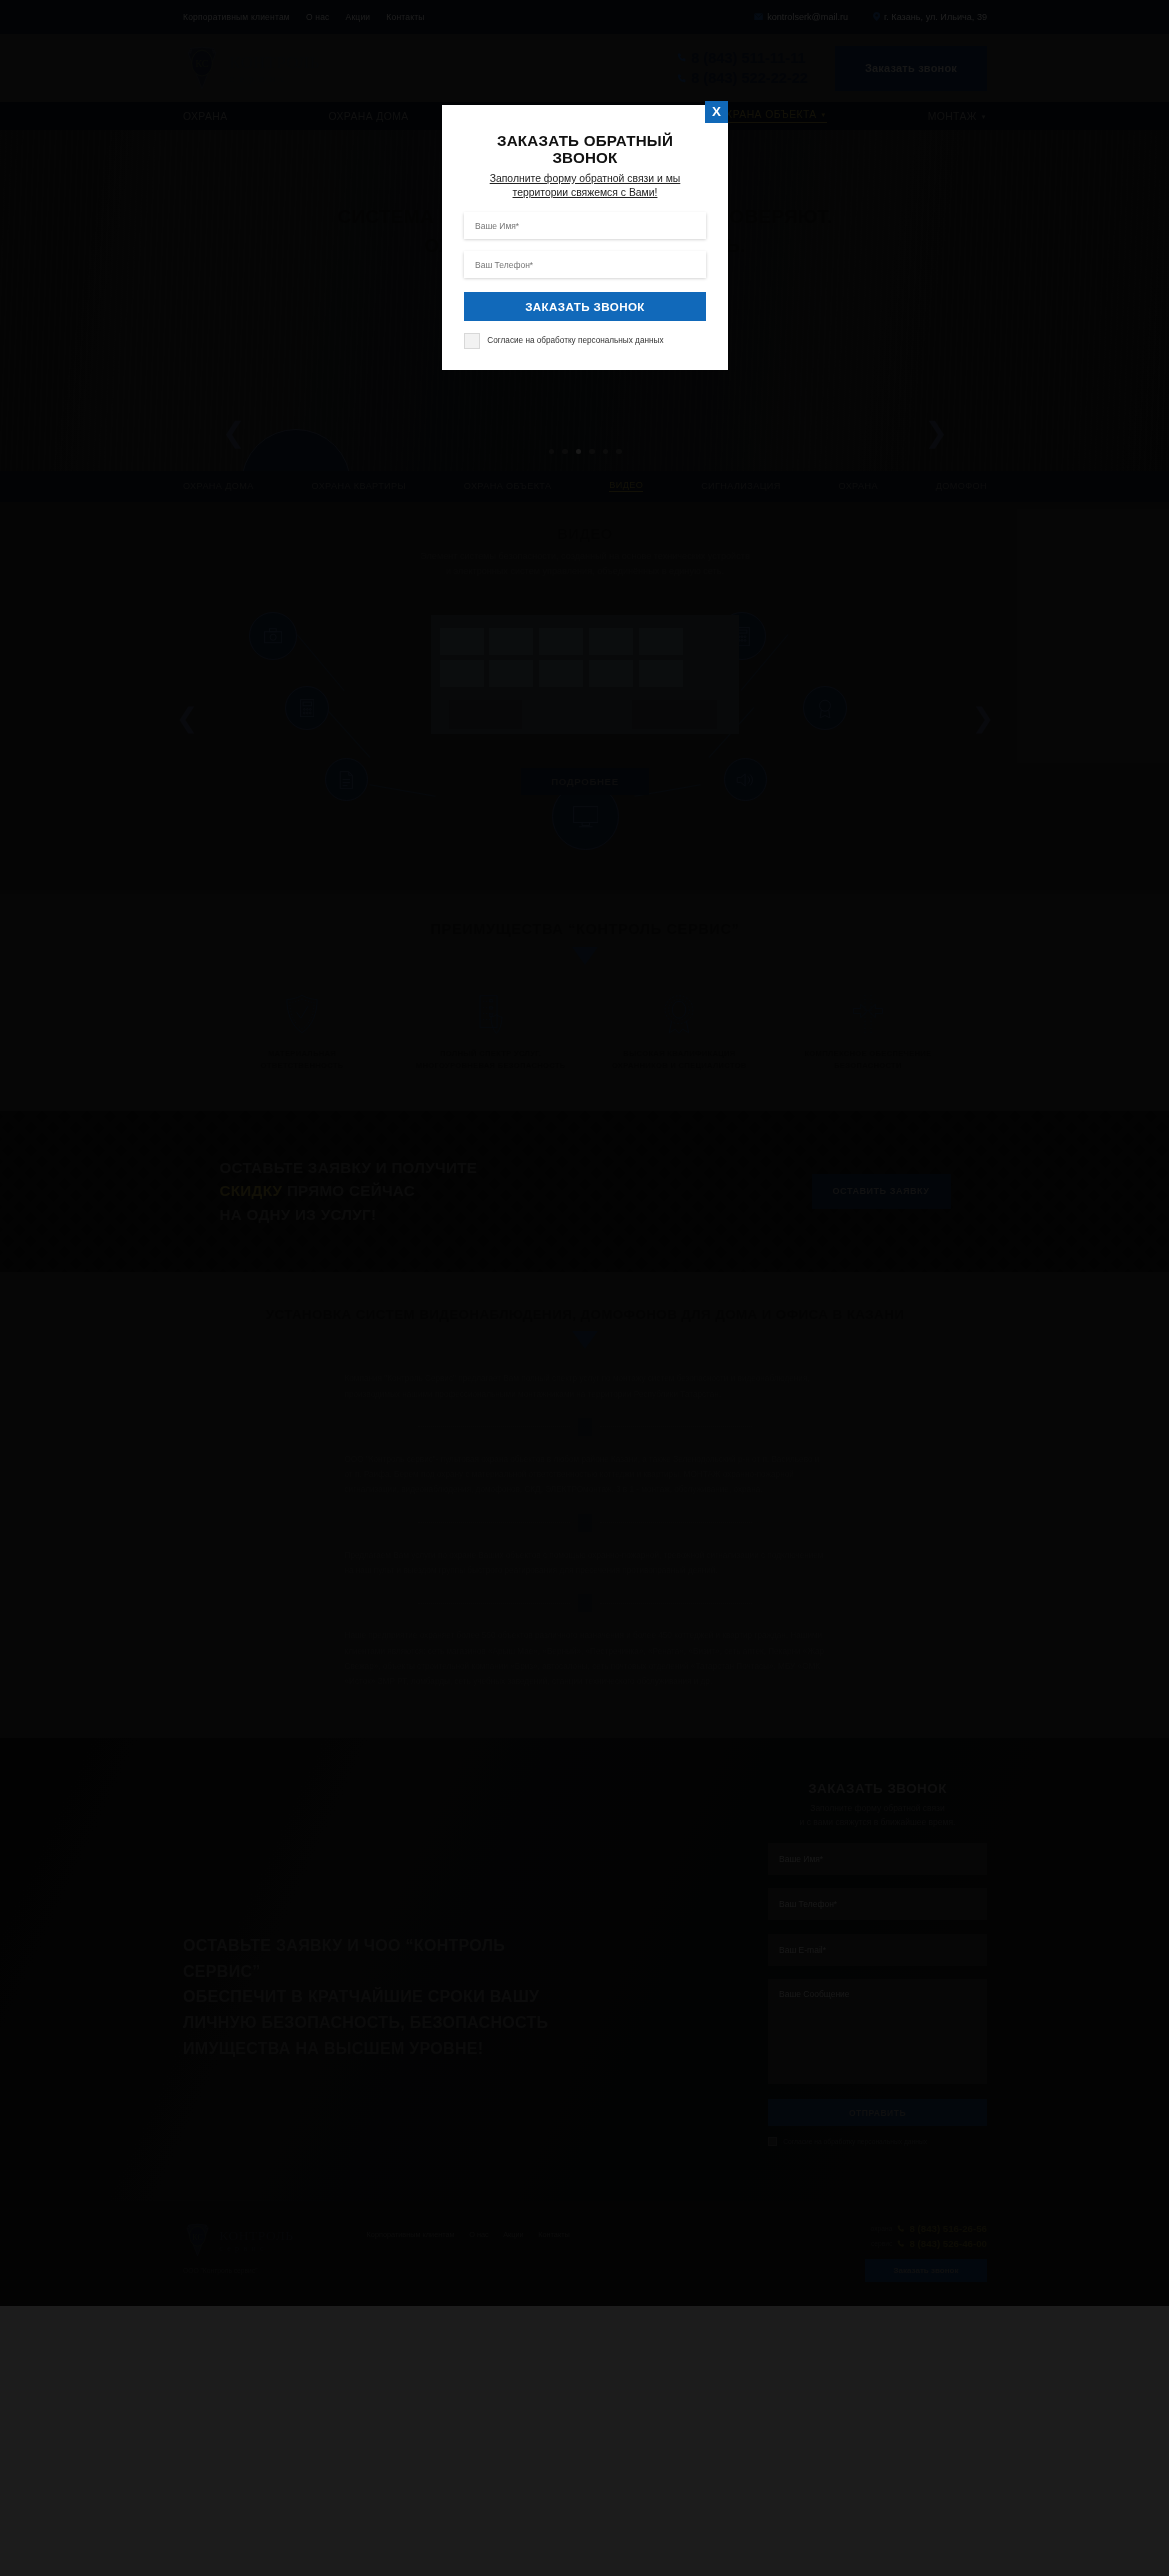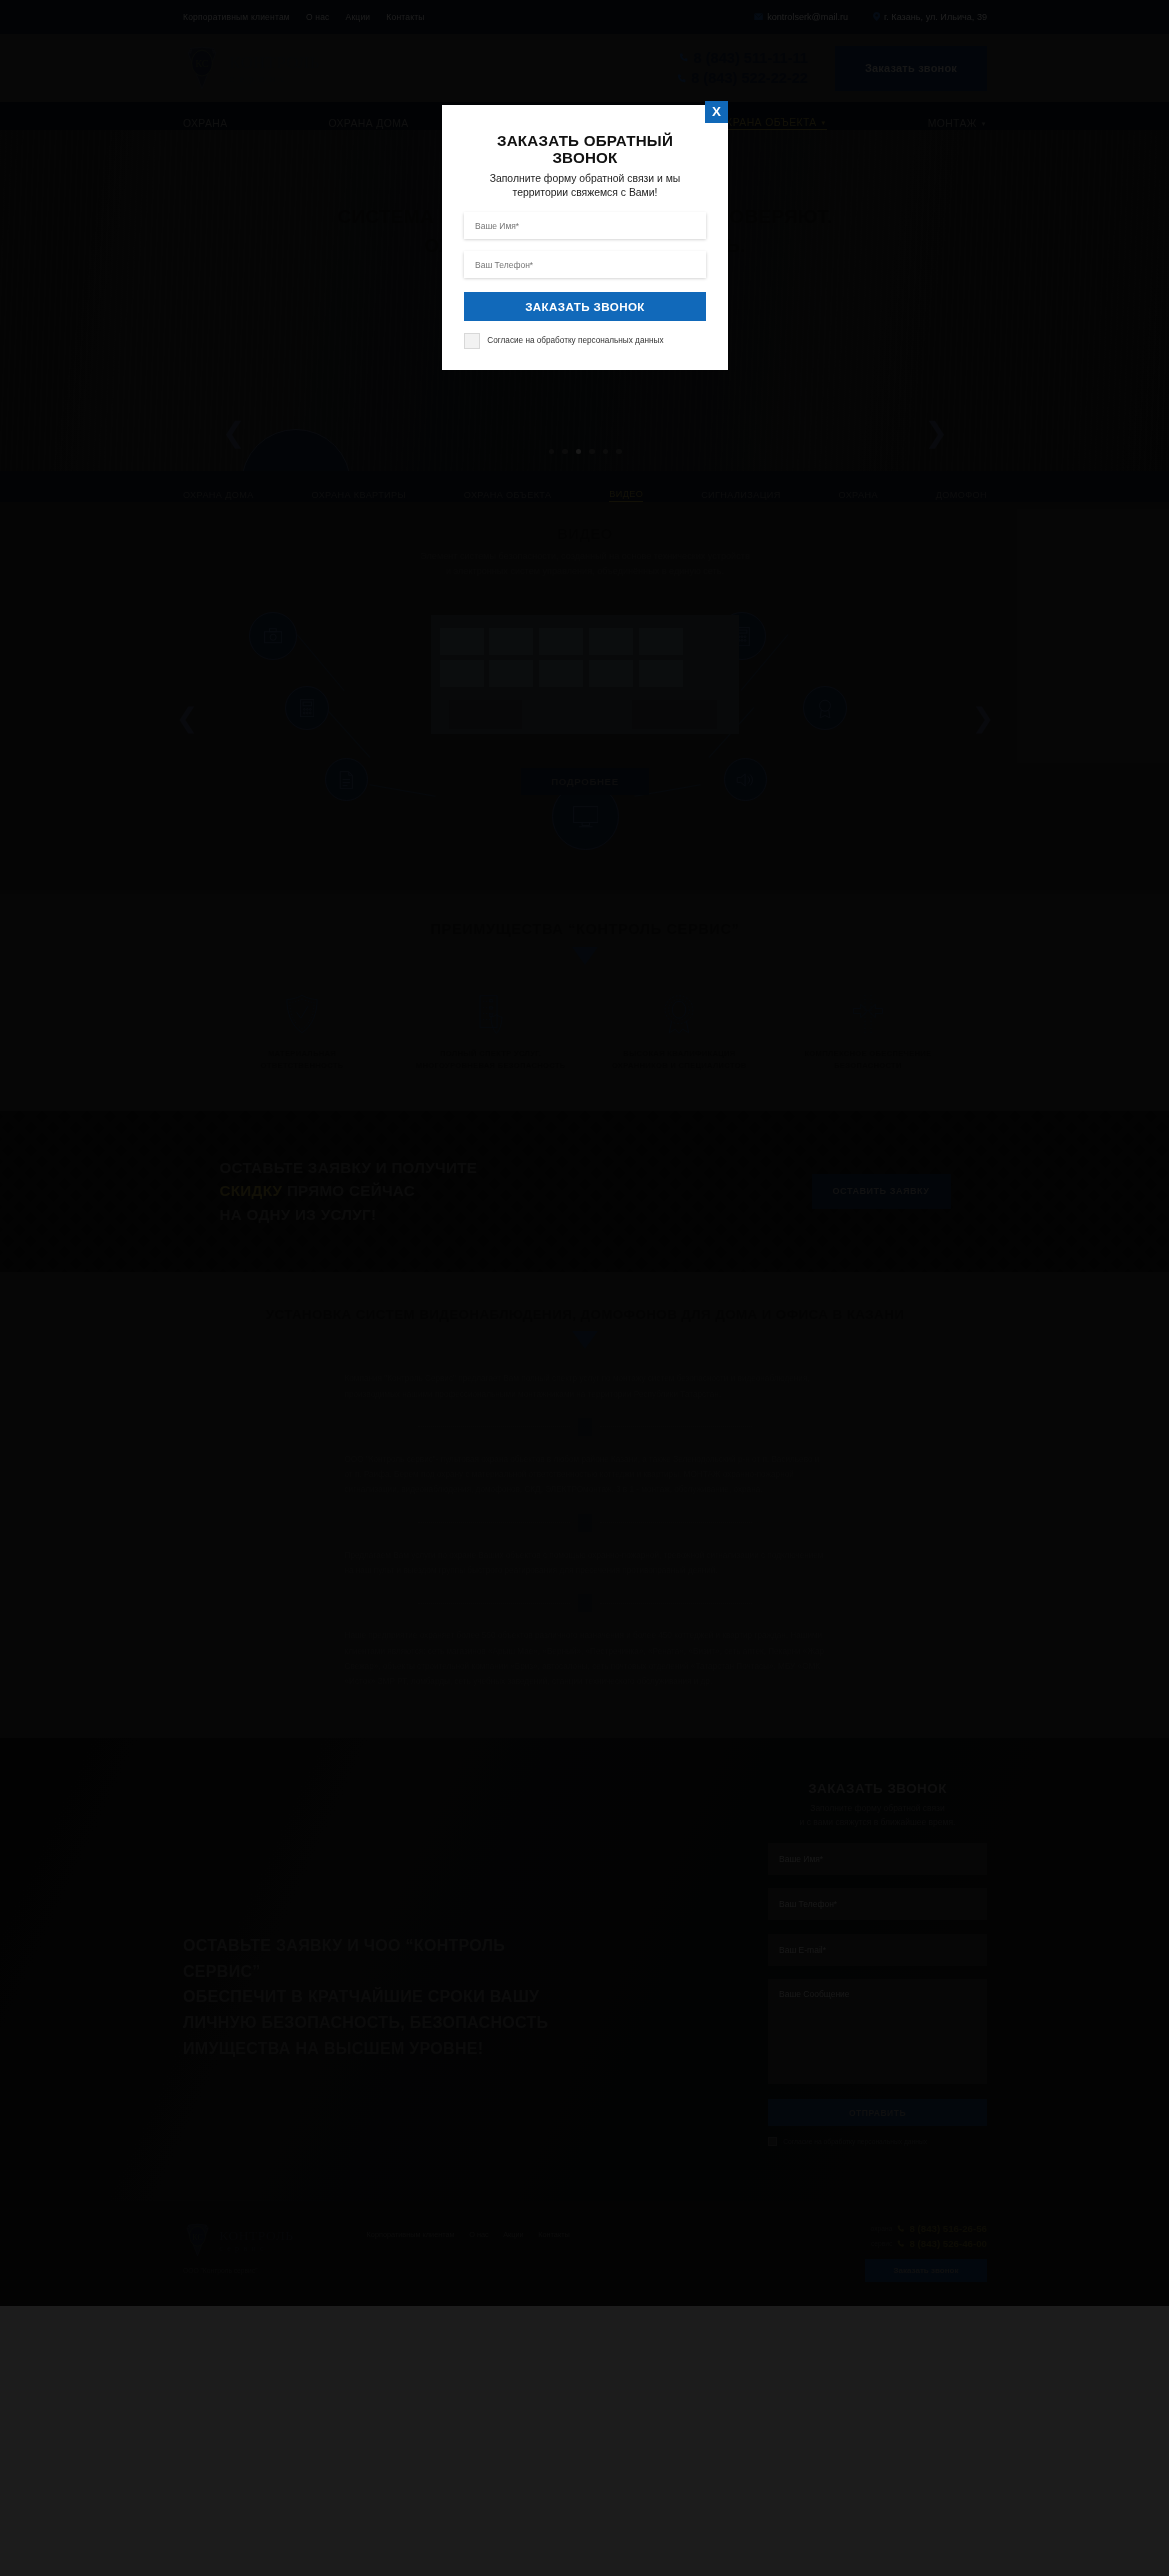--- a/index.html
+++ b/index.html
@@ -10,21 +10,21 @@
     background:#1c1c1c;
     color:#cfcfcf;
     position:relative;
     width:1170px;
   }
   
   #dim-overlay{
     position:absolute; left:0; top:0; width:1170px; height:2576px;
     background:rgba(0,0,0,0.80); z-index:500; pointer-events:none;
   }
-  .cond{ font-family:"Liberation Sans Narrow","Liberation Sans",sans-serif;align-items:flex-end; }
+  .cond{ font-family:"Liberation Sans Narrow","Liberation Sans",sans-serif; }
 
   
   .topbar{
     height:34px; background:#0a0f1a; display:flex; align-items:center;
     justify-content:center; font-size:8.5px;
   }
   .topbar-inner{ width:804px; display:flex; align-items:center; }
   .topnav{ display:flex; gap:16px; }
   .topnav a{ color:#8f8f8f; text-decoration:none; letter-spacing:0.2px; font-size:8.5px;}
   .topcontacts{ margin-left:auto; display:flex; gap:24.4px; align-items:center; color:#9a9a9a; }
@@ -207,21 +207,21 @@
   }
   .modal{
     position:absolute; z-index:1000; left:442px; top:105px; width:286px;
     background:#fff; padding:18.3px 22px 21px; text-align:center;
   }
   .modal-close{
     position:absolute; right:0; top:-3.7px; width:23px; height:22px; background:#1068b8;
     color:#fff; border:none; font-size:13.4px; font-weight:bold; cursor:pointer; line-height:22px;
   }
   .modal h2{ font-size:15.2px; font-weight:bold; color:#111; letter-spacing:0.2px; margin-top:8.5px; }
-  .modal .msub{ font-size:10.4px; color:#222; margin-top:6.1px; line-height:1.35; }
+  .modal .msub{ font-size:10.4px; color:#222; margin-top:6.1px; line-height:1.35;text-decoration:underline; }
   .m-field{
     width:100%; height:27px; border:none; background:#fff; box-shadow:0 0.6px 3px rgba(0,0,0,.22);
     padding:0 11px; font-size:8.5px; color:#555; margin-top:12.2px;
     font-family:"Liberation Sans",sans-serif;
   }
   .m-submit{
     width:100%; height:29px; background:#1169ba; color:#fff; border:none;
     font-size:11.6px; font-weight:bold; letter-spacing:0.4px; margin-top:13.4px; cursor:pointer;
   }
   .m-consent{ display:flex; align-items:center; gap:7.3px; margin-top:12.2px; }

